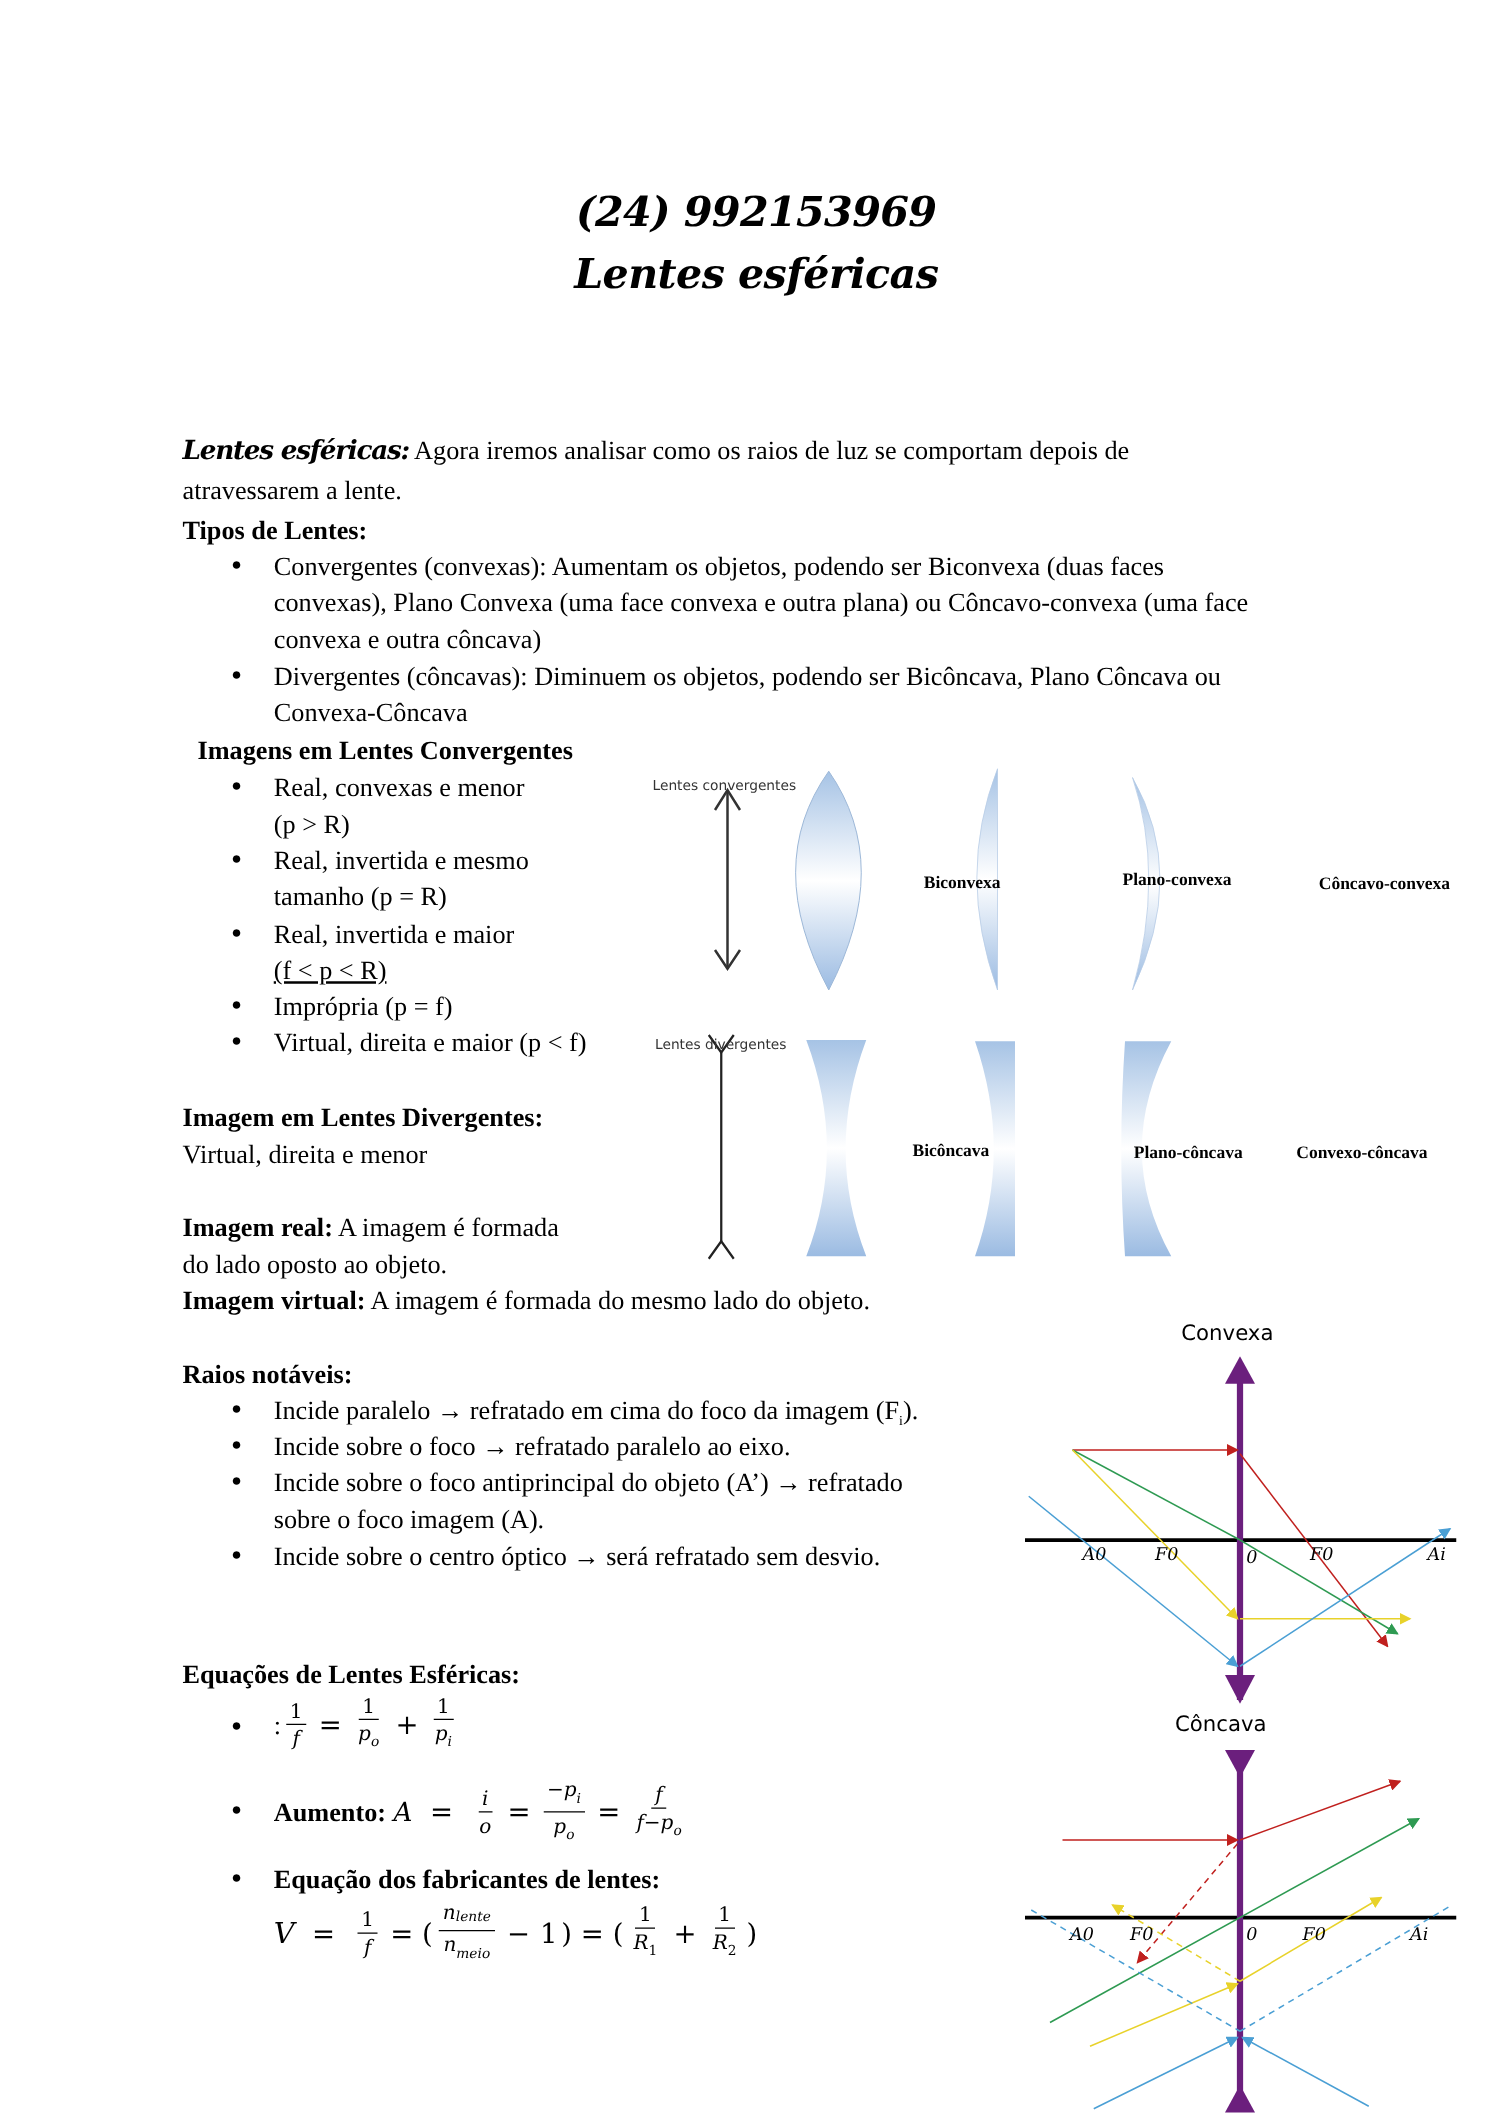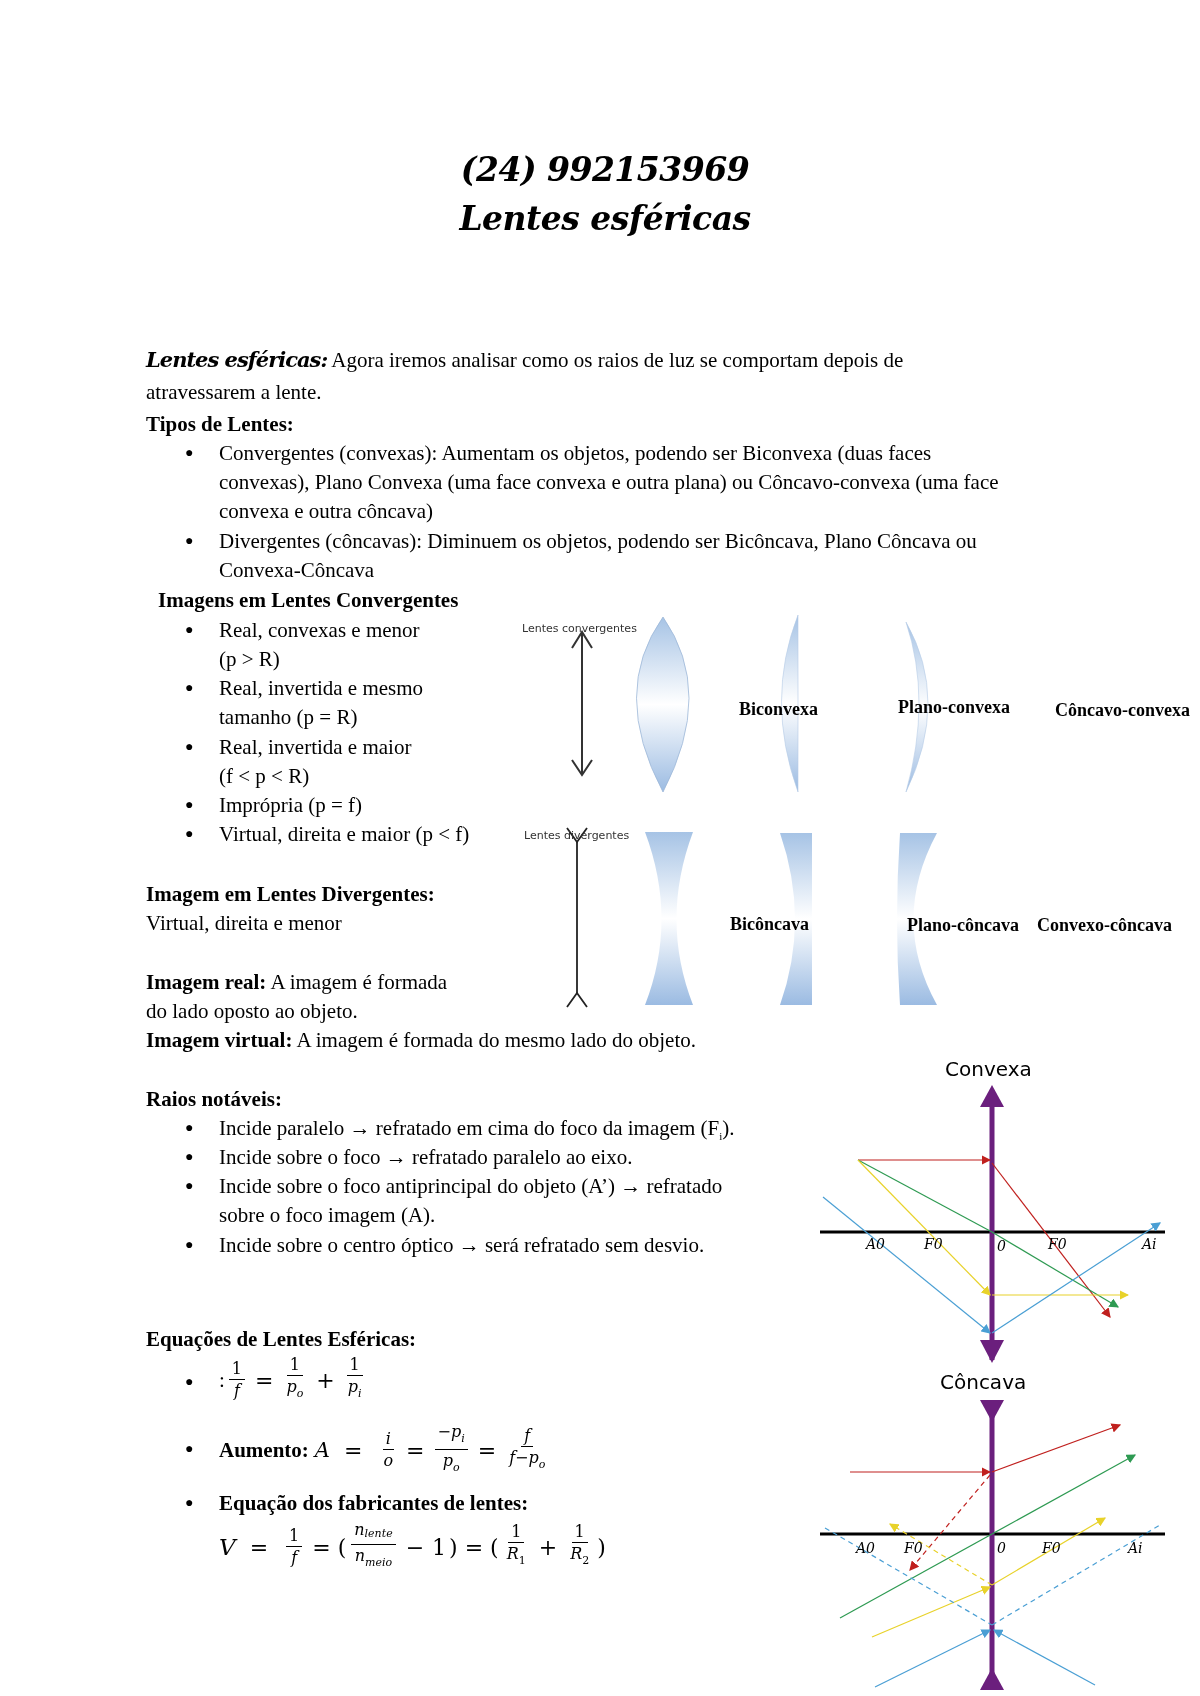--- a/index.html
+++ b/index.html
@@ -14,23 +14,23 @@
   .b { font-weight:bold; }
   .script { font-family:"DejaVu Serif", serif; font-style:italic; font-weight:bold; font-size:21px; letter-spacing:-1px; }
   .bullet { position:absolute; font-size:14px; }
   .math { font-family:"DejaVu Serif", serif; font-style:italic; font-size:21px; }
   .frac { display:inline-flex; flex-direction:column; align-items:center; vertical-align:middle; margin:0 4px; }
   .frac .num { font-size:16px; line-height:20px; padding:0 3px; border-bottom:1.5px solid #000; font-style:italic; font-family:"DejaVu Serif", serif; }
   .frac .den { font-size:16px; line-height:22px; padding:0 3px; font-style:italic; font-family:"DejaVu Serif", serif; }
   .frac .num.up { font-style:normal; }
   .sub { font-size:11px; vertical-align:-5px; }
   .op { font-family:"DejaVu Serif", serif; font-size:22px; margin:0 6px; vertical-align:middle; }
-  .lens-label { font-family:"Liberation Serif", serif; font-weight:bold; font-size:18px; white-space:nowrap; }
+  .lens-label { font-family:"Liberation Serif", serif; font-weight:bold; font-size:14px; white-space:nowrap; }
   .fig-caption { font-family:"DejaVu Sans", sans-serif; font-size:11px; color:#333; white-space:nowrap; }
-  .diag-title { font-family:"DejaVu Sans", sans-serif; font-size:20px; white-space:nowrap; }
+  .diag-title { font-family:"DejaVu Sans", sans-serif; font-size:17px; white-space:nowrap; }
 </style>
 </head>
 <body>
 
 <div class="abs title-block">
   <div>(24) 992153969</div>
   <div>Lentes esféricas</div>
 </div>
 
 <div class="abs txt" style="left:146px; top:345px;">
@@ -50,21 +50,21 @@
 
 <div class="abs txt b" style="left:146px; top:586px;margin-left:12px;">Imagens em Lentes Convergentes</div>
 <div class="bullet" style="left:185px; top:622px;">●</div>
 <div class="abs txt" style="left:219px; top:616px;">Real, convexas e menor</div>
 <div class="abs txt" style="left:219px; top:645px;">(p &gt; R)</div>
 <div class="bullet" style="left:185px; top:680px;">●</div>
 <div class="abs txt" style="left:219px; top:674px;">Real, invertida e mesmo</div>
 <div class="abs txt" style="left:219px; top:703px;">tamanho (p  = R)</div>
 <div class="bullet" style="left:185px; top:739px;">●</div>
 <div class="abs txt" style="left:219px; top:733px;">Real, invertida e maior</div>
-<div class="abs txt" style="left:219px; top:762px;">(f &lt; p &lt; R)</div>
+<div class="abs txt" style="left:219px; top:762px;text-decoration:underline;">(f &lt; p &lt; R)</div>
 <div class="bullet" style="left:185px; top:797px;">●</div>
 <div class="abs txt" style="left:219px; top:791px;">Imprópria (p = f)</div>
 <div class="bullet" style="left:185px; top:826px;">●</div>
 <div class="abs txt" style="left:219px; top:820px;">Virtual, direita e maior (p &lt; f)</div>
 
 <div class="abs txt b" style="left:146px; top:880px;">Imagem em Lentes Divergentes:</div>
 <div class="abs txt" style="left:146px; top:909px;">Virtual, direita e menor</div>
 
 <div class="abs txt" style="left:146px; top:968px;">
   <span class="b">Imagem real:</span>

